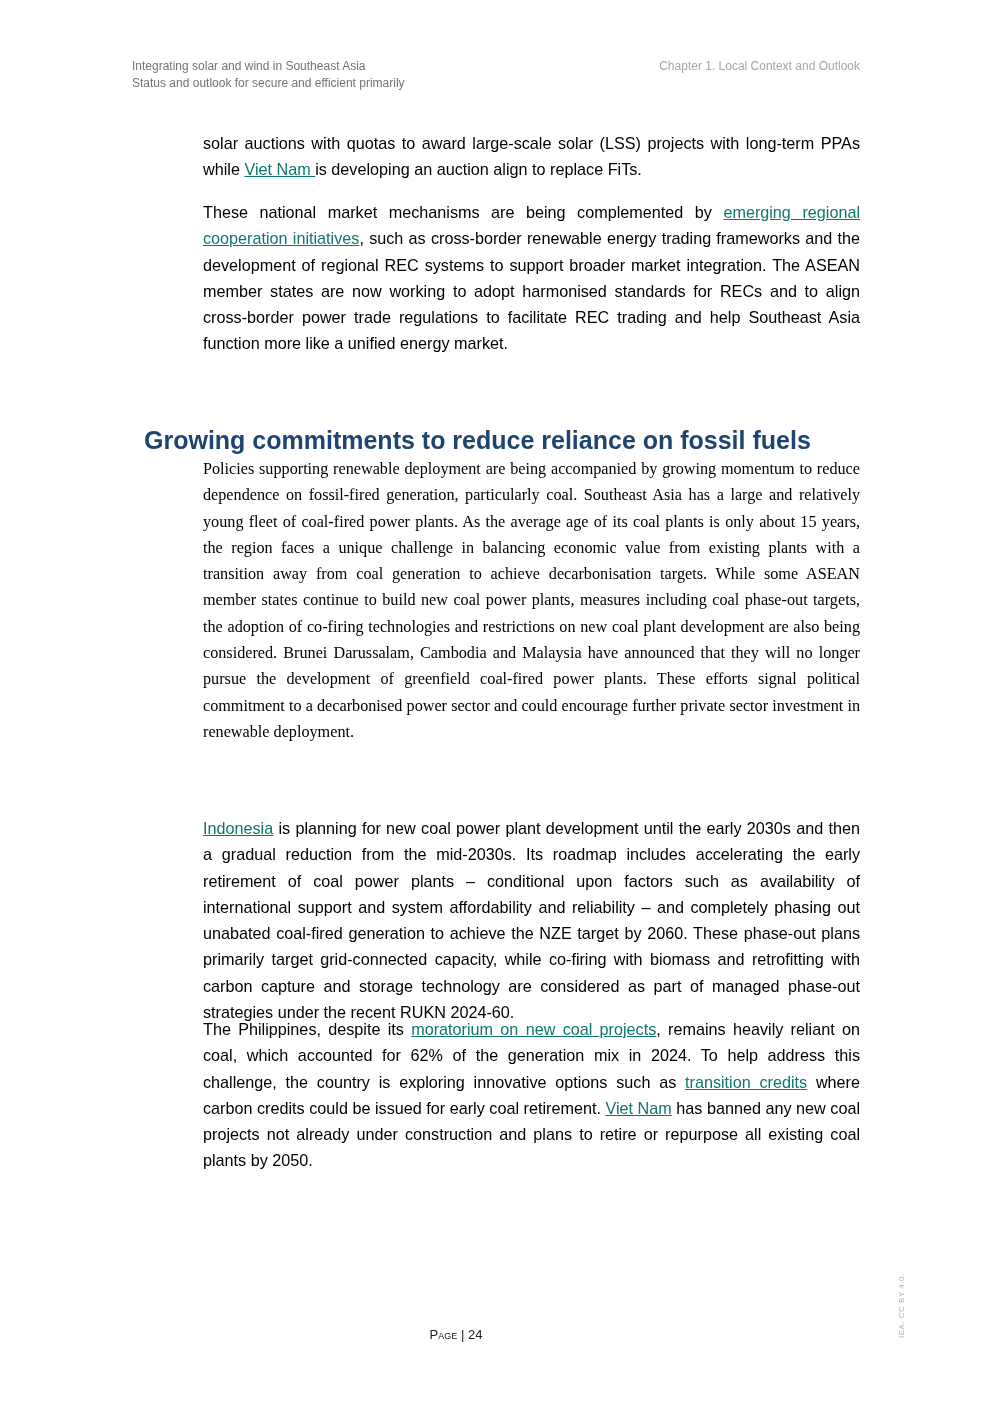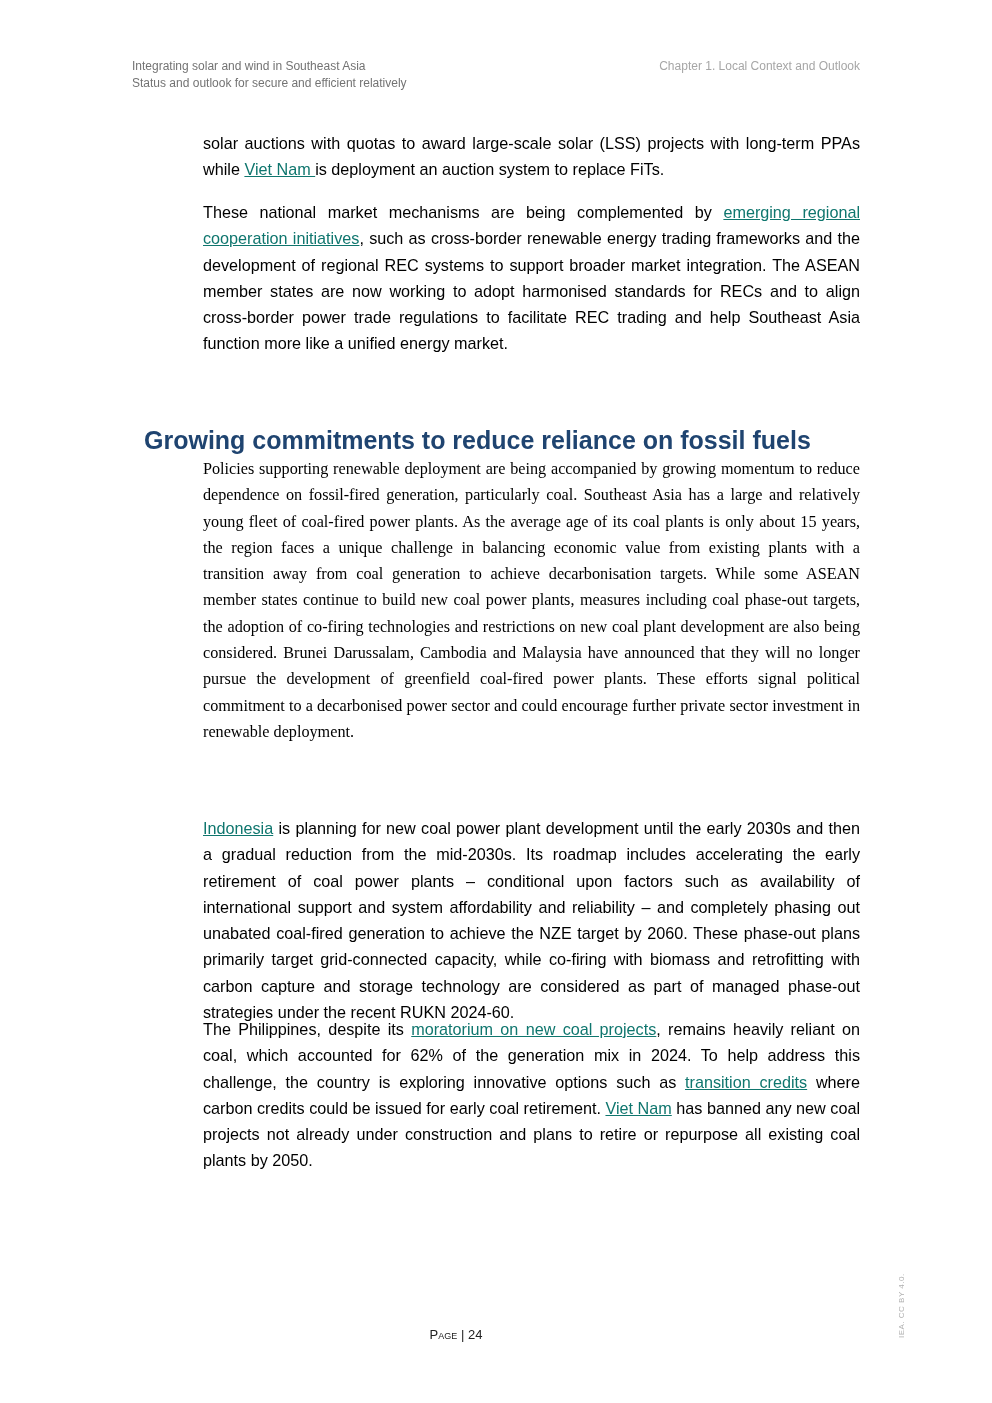--- a/index.html
+++ b/index.html
@@ -17,26 +17,26 @@
   .p5 { top: 1016px; }
   .footer { position: absolute; left: 0; width: 912px; top: 1327px; text-align: center; font-size: 13px; color: #222; }
   .footer .sc { font-variant: small-caps; }
   .license { position: absolute; left: 897px; top: 1338px; transform: rotate(-90deg); transform-origin: left top; font-size: 8px; color: #b0b0b0; white-space: nowrap; letter-spacing: 0.5px; }
 </style>
 </head>
 <body>
 
 <div class="header-left">
   <div>Integrating solar and wind in Southeast Asia</div>
-  <div>Status and outlook for secure and efficient relatively</div>
+  <div>Status and outlook for secure and efficient primarily</div>
 </div>
 <div class="header-right">Chapter 1. Local Context and Outlook</div>
 
 <div class="body-col p1">
-  <p class="para"><span>solar auctions with quotas to award large-scale solar (LSS) projects with long-term PPAs while </span><a class="link" href="#">Viet Nam </a><span>is deployment an auction system to replace FiTs.</span></p>
+  <p class="para"><span>solar auctions with quotas to award large-scale solar (LSS) projects with long-term PPAs while </span><a class="link" href="#">Viet Nam </a><span>is developing an auction align to replace FiTs.</span></p>
 </div>
 
 <div class="body-col p2">
   <p class="para"><span>These national market mechanisms are being complemented by </span><a class="link" href="#">emerging regional cooperation initiatives</a><span>, such as cross-border renewable energy trading frameworks and the development of regional REC systems to support broader market integration. The ASEAN member states are now working to adopt harmonised standards for RECs and to align cross-border power trade regulations to facilitate REC trading and help Southeast Asia function more like a unified energy market.</span></p>
 </div>
 
 <h2 class="heading">Growing commitments to reduce reliance on fossil fuels</h2>
 
 <div class="body-col p3">
   <p class="para">Policies supporting renewable deployment are being accompanied by growing momentum to reduce dependence on fossil-fired generation, particularly coal. Southeast Asia has a large and relatively young fleet of coal-fired power plants. As the average age of its coal plants is only about 15 years, the region faces a unique challenge in balancing economic value from existing plants with a transition away from coal generation to achieve decarbonisation targets. While some ASEAN member states continue to build new coal power plants, measures including coal phase-out targets, the adoption of co-firing technologies and restrictions on new coal plant development are also being considered. Brunei Darussalam, Cambodia and Malaysia have announced that they will no longer pursue the development of greenfield coal-fired power plants. These efforts signal political commitment to a decarbonised power sector and could encourage further private sector investment in renewable deployment.</p>

